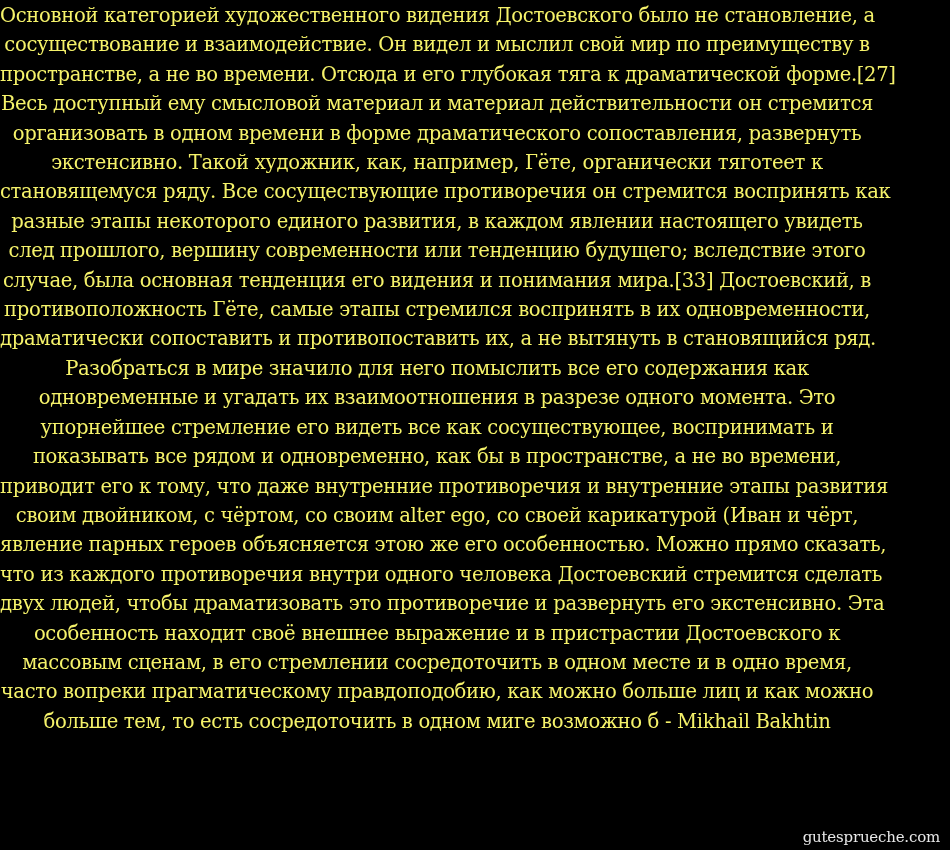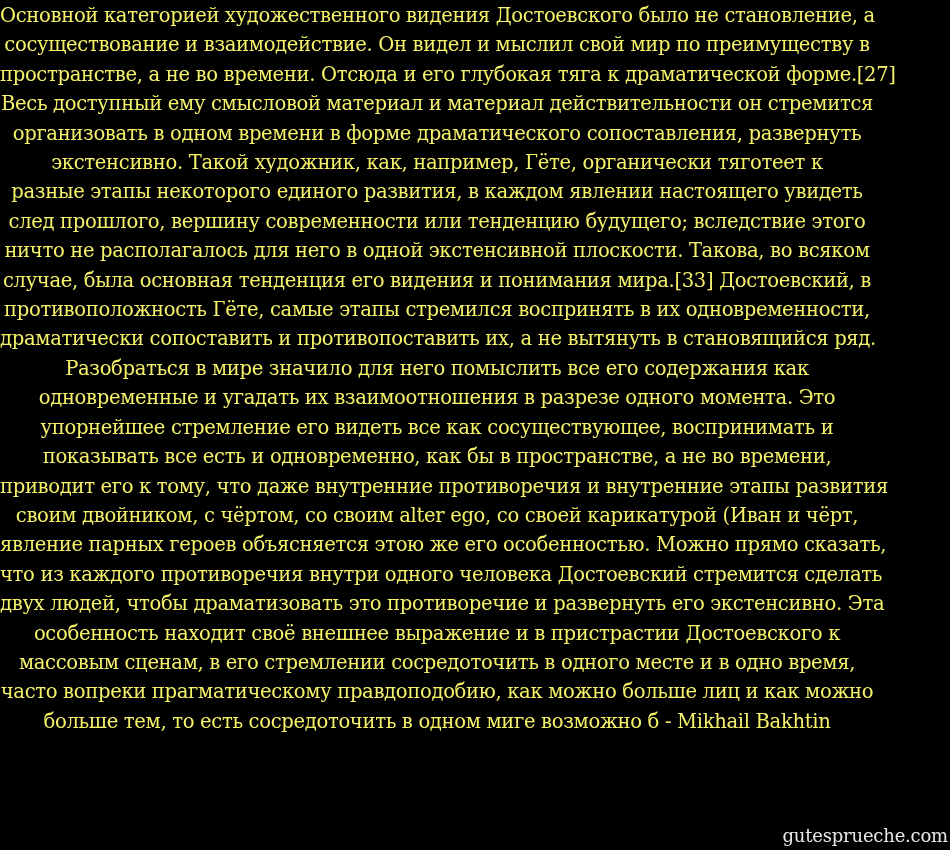--- a/index.html
+++ b/index.html
@@ -24,52 +24,52 @@
       line-height: 29.4px;
       color: #f5f26a;
       letter-spacing: -0.35px;
     }
     .quote-line {
       display: block;
       white-space: nowrap;
     }
     .watermark {
       position: absolute;
-      right: 2px;
+      right: 10px;
       bottom: 4px;
       font-family: "DejaVu Serif", "Liberation Serif", serif;
-      font-size: 18px;
+      font-size: 15px;
       color: #e8e8e8;
       letter-spacing: -0.2px;
     }
   </style>
 </head>
 <body>
 
 <div class="quote-block">
   <span class="quote-line">Основной категорией художественного видения Достоевского было не становление, а</span>
   <span class="quote-line">сосуществование и взаимодействие. Он видел и мыслил свой мир по преимуществу в</span>
   <span class="quote-line">пространстве, а не во времени. Отсюда и его глубокая тяга к драматической форме.[27]</span>
   <span class="quote-line">Весь доступный ему смысловой материал и материал действительности он стремится</span>
   <span class="quote-line">организовать в одном времени в форме драматического сопоставления, развернуть</span>
   <span class="quote-line">экстенсивно. Такой художник, как, например, Гёте, органически тяготеет к</span>
+  <span class="quote-line">становящемуся ряду. Все сосуществующие противоречия он стремится воспринять как</span>
   <span class="quote-line">разные этапы некоторого единого развития, в каждом явлении настоящего увидеть</span>
   <span class="quote-line">след прошлого, вершину современности или тенденцию будущего; вследствие этого</span>
-  <span class="quote-line">ничто не располагалось для него в одной экстенсивной плоскости. Такова, во всяком</span>
   <span class="quote-line">случае, была основная тенденция его видения и понимания мира.[33] Достоевский, в</span>
   <span class="quote-line">противоположность Гёте, самые этапы стремился воспринять в их одновременности,</span>
   <span class="quote-line">драматически сопоставить и противопоставить их, а не вытянуть в становящийся ряд.</span>
   <span class="quote-line">Разобраться в мире значило для него помыслить все его содержания как</span>
   <span class="quote-line">одновременные и угадать их взаимоотношения в разрезе одного момента. Это</span>
   <span class="quote-line">упорнейшее стремление его видеть все как сосуществующее, воспринимать и</span>
-  <span class="quote-line">показывать все есть и одновременно, как бы в пространстве, а не во времени,</span>
+  <span class="quote-line">показывать все рядом и одновременно, как бы в пространстве, а не во времени,</span>
   <span class="quote-line">приводит его к тому, что даже внутренние противоречия и внутренние этапы развития</span>
   <span class="quote-line">своим двойником, с чёртом, со своим alter ego, со своей карикатурой (Иван и чёрт,</span>
   <span class="quote-line">явление парных героев объясняется этою же его особенностью. Можно прямо сказать,</span>
   <span class="quote-line">что из каждого противоречия внутри одного человека Достоевский стремится сделать</span>
   <span class="quote-line">двух людей, чтобы драматизовать это противоречие и развернуть его экстенсивно. Эта</span>
   <span class="quote-line">особенность находит своё внешнее выражение и в пристрастии Достоевского к</span>
-  <span class="quote-line">массовым сценам, в его стремлении сосредоточить в одного месте и в одно время,</span>
+  <span class="quote-line">массовым сценам, в его стремлении сосредоточить в одном месте и в одно время,</span>
   <span class="quote-line">часто вопреки прагматическому правдоподобию, как можно больше лиц и как можно</span>
   <span class="quote-line">больше тем, то есть сосредоточить в одном миге возможно б - Mikhail Bakhtin</span>
 </div>
 
 <div class="watermark">gutesprueche.com</div>
 
 </body></html>

